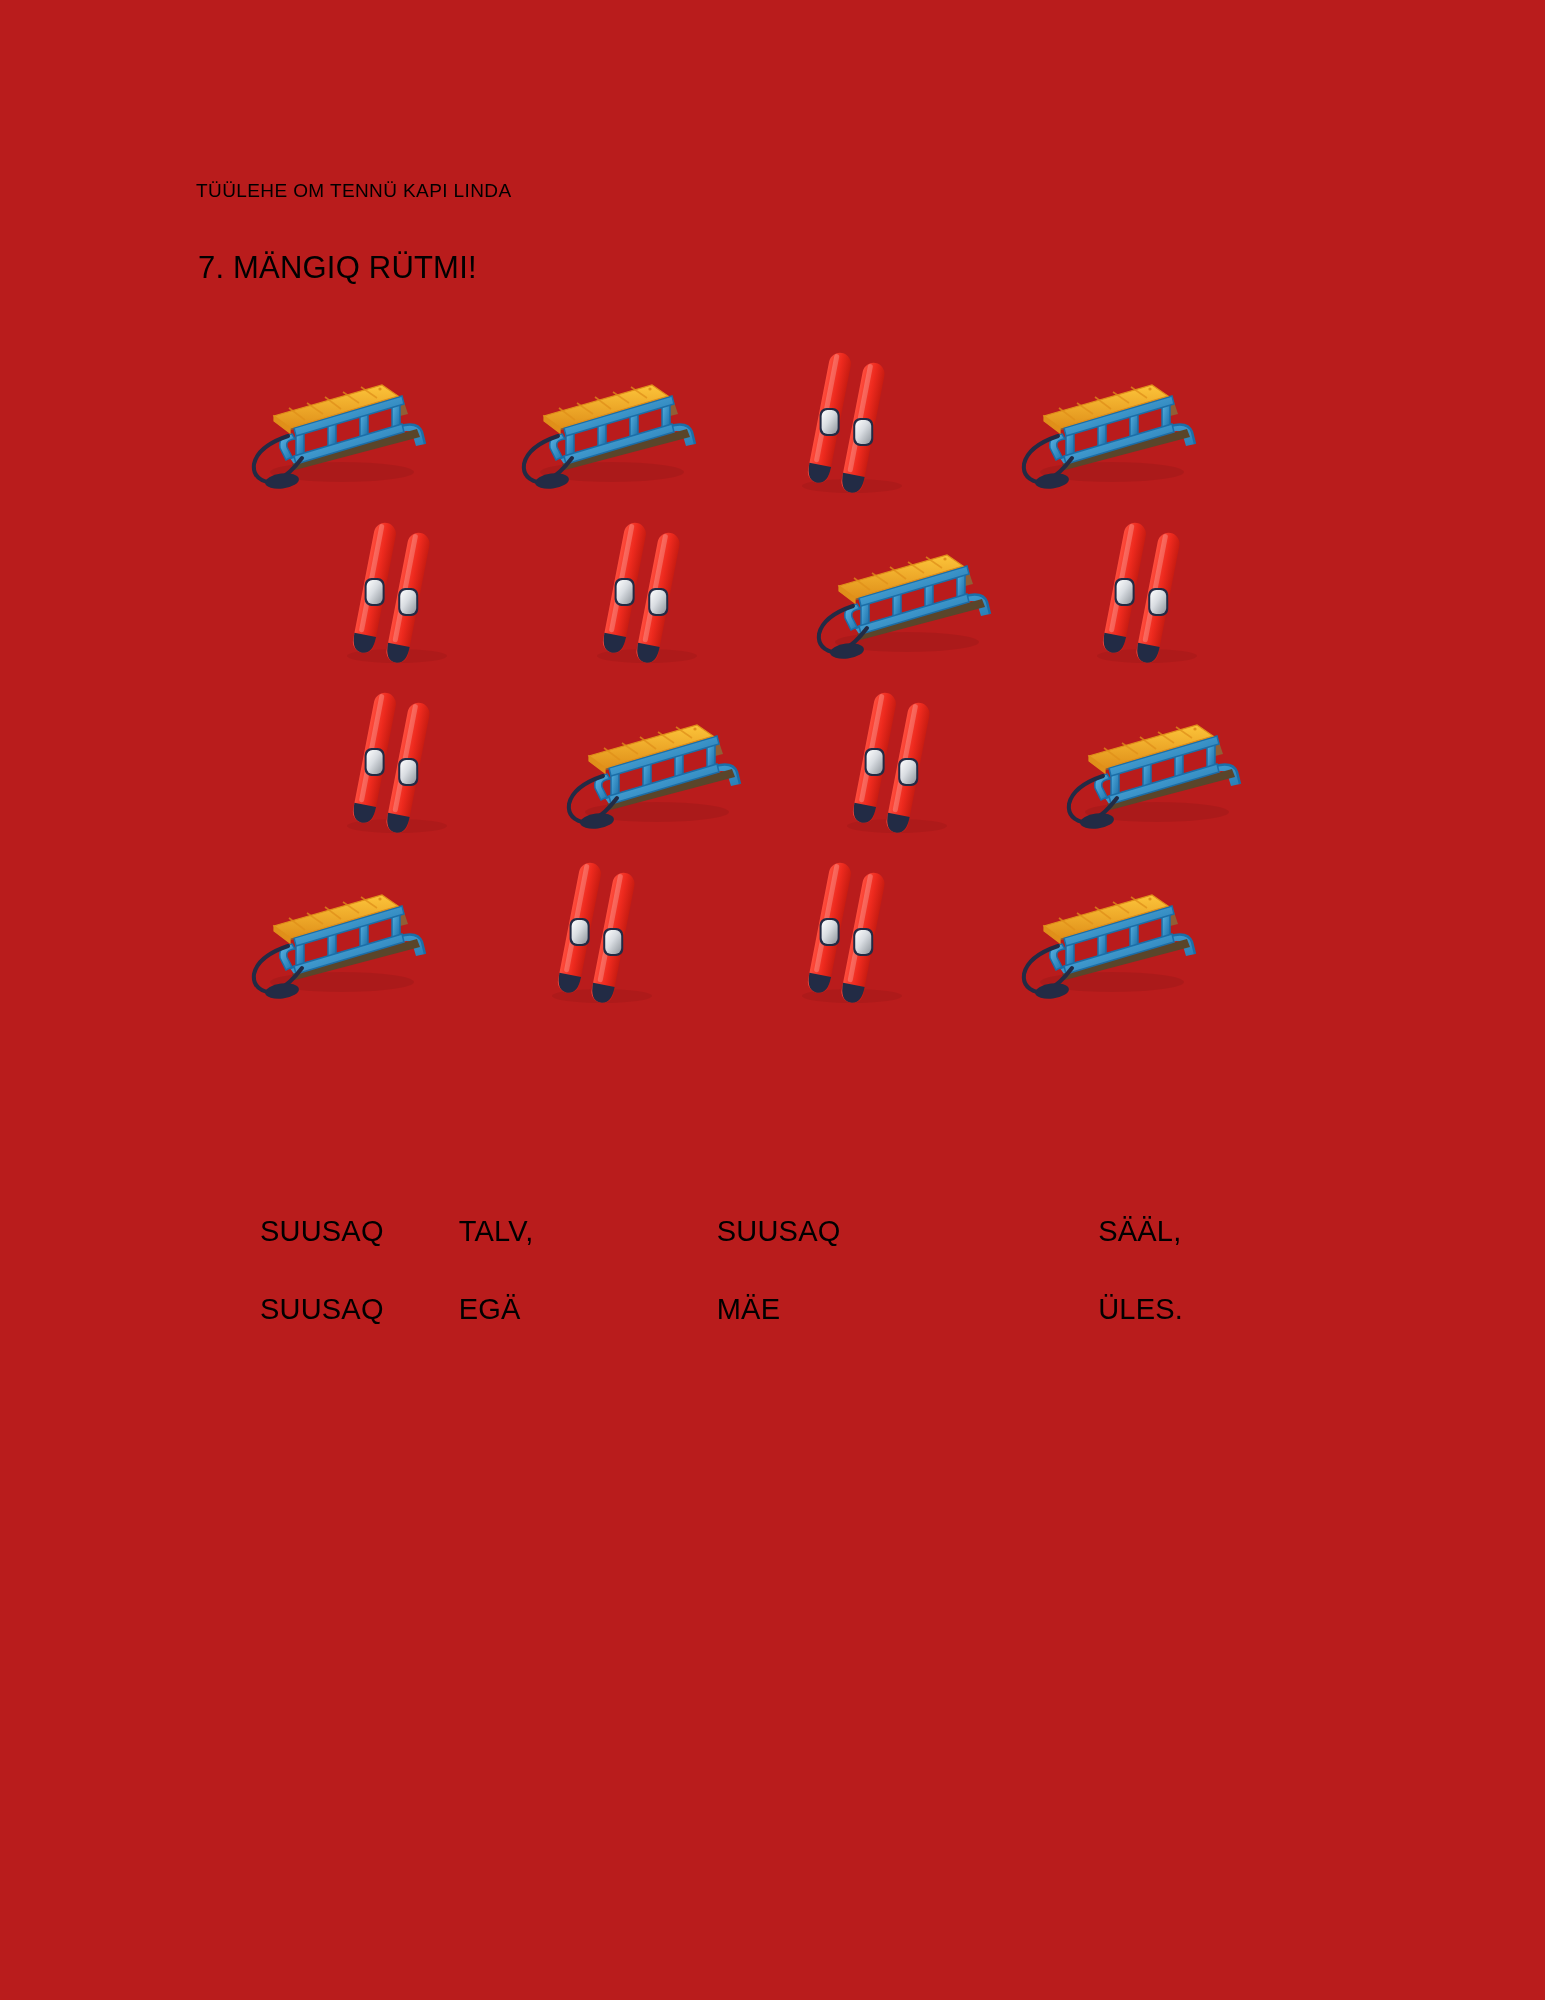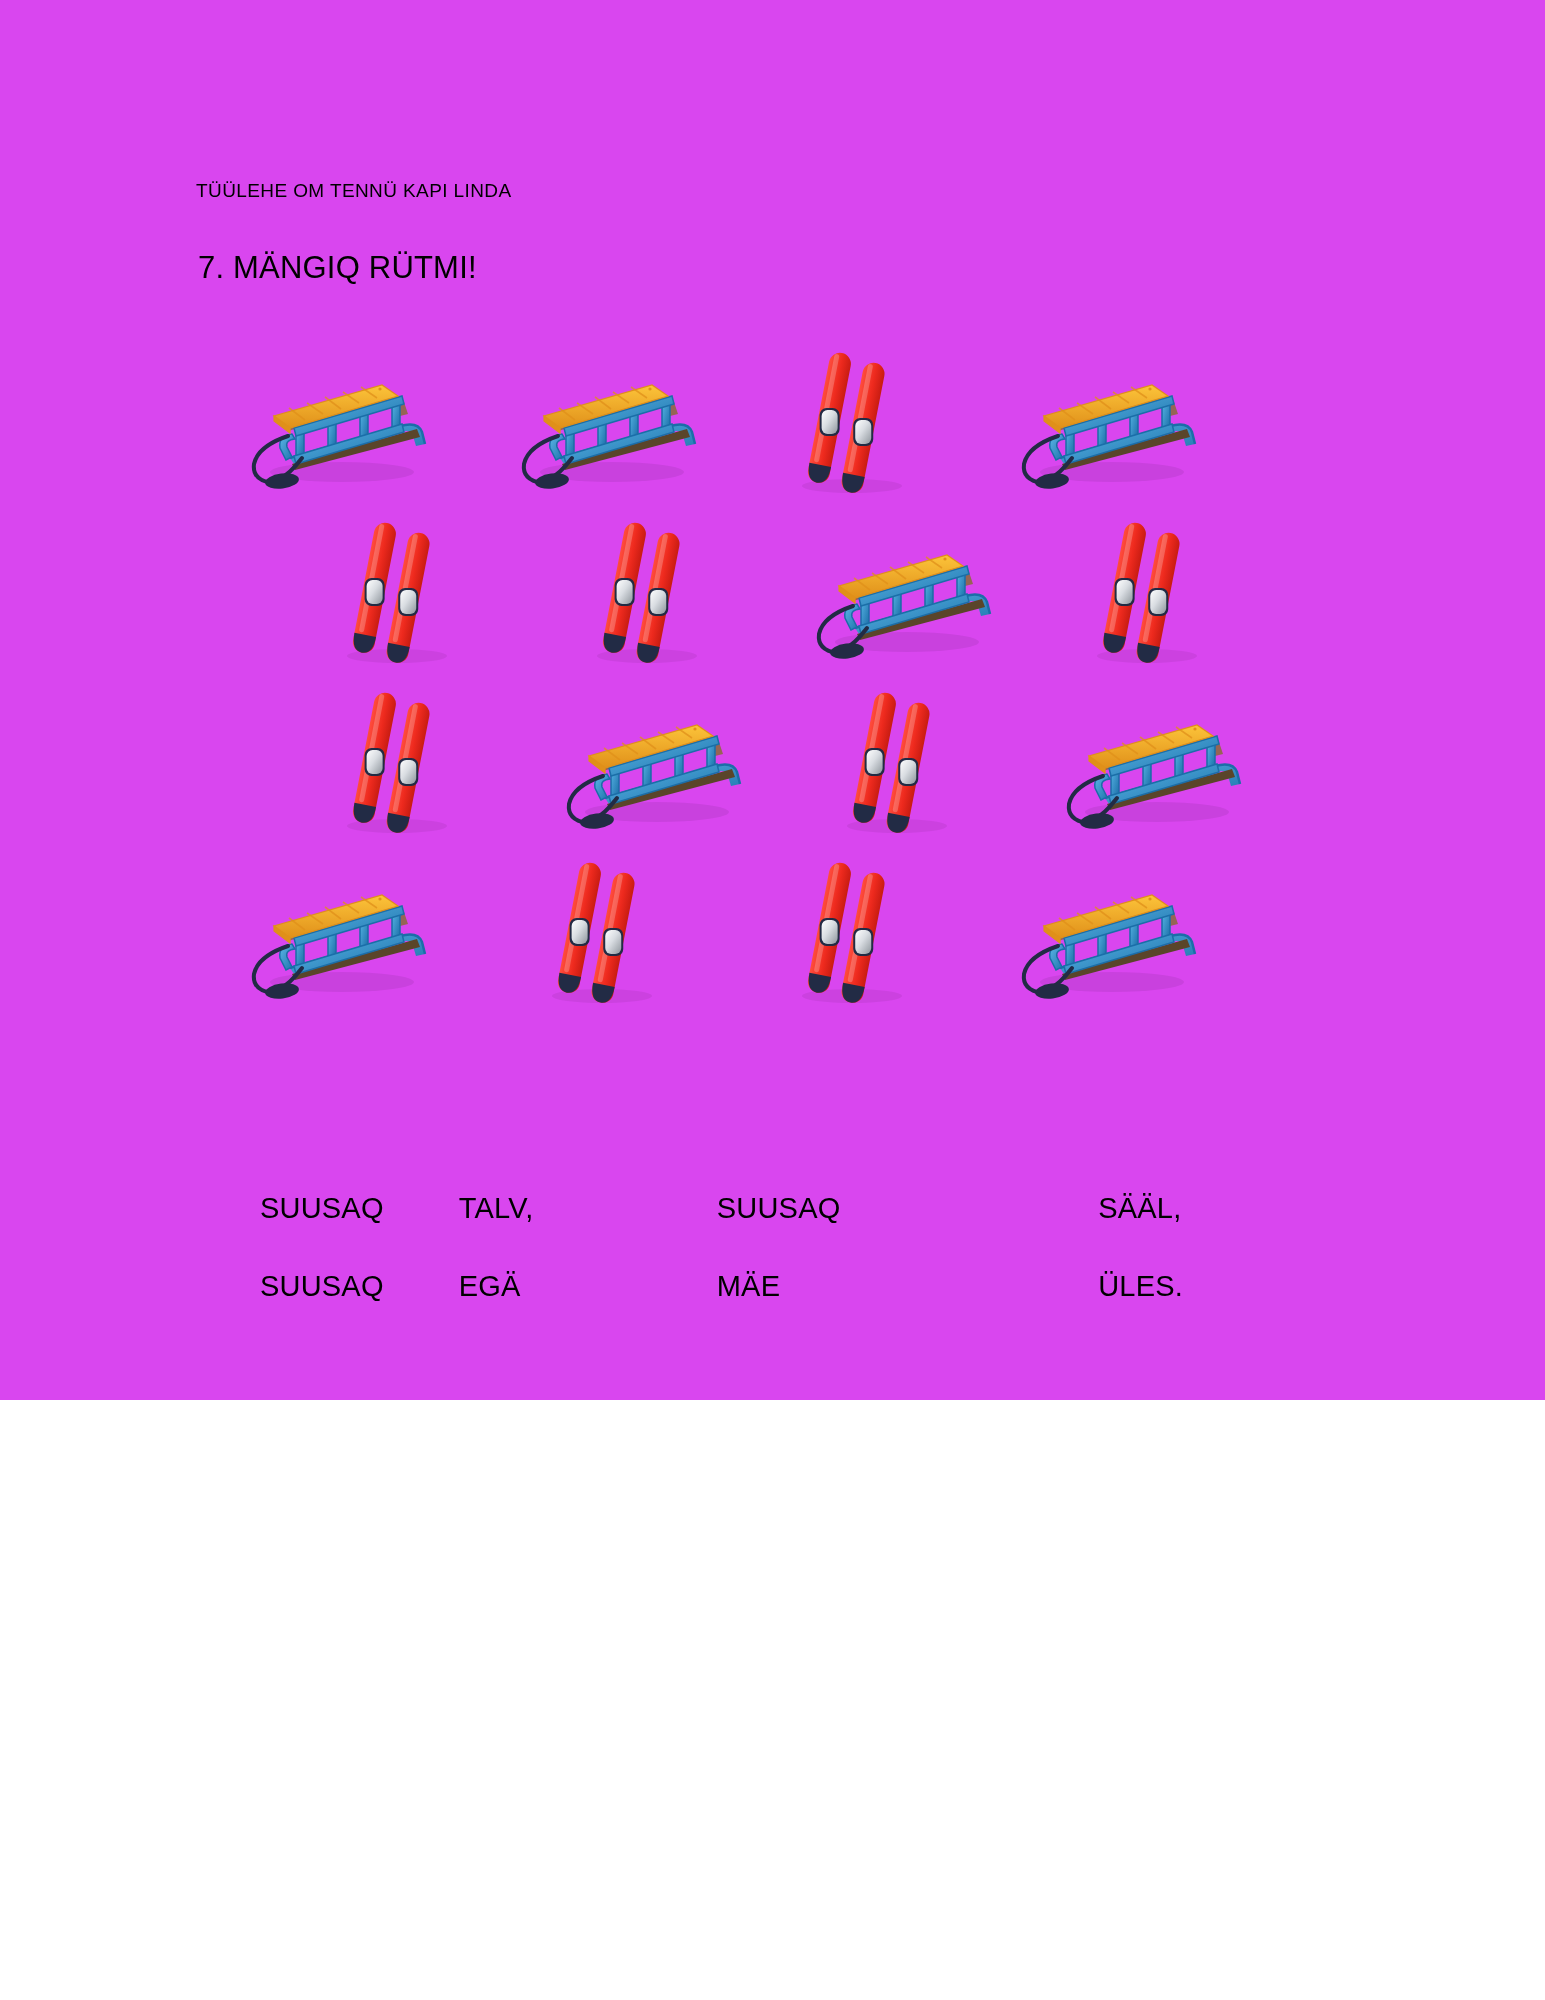--- a/index.html
+++ b/index.html
@@ -7,22 +7,22 @@
     padding: 0;
     background: #ffffff;
   }
   body {
     font-family: "Liberation Sans", sans-serif;
     color: #000000;
   }
   .page {
     position: relative;
     width: 1545px;
-    height: 1400px;
-    background: #d946ef;
+    height: 2000px;
+    background: #b91c1c;
     overflow: hidden;
     box-sizing: border-box;
   }
 
   
   .header-line {
     position: absolute;
     left: 196px;
     top: 180px;
     font-size: 19px;
@@ -72,21 +72,21 @@
   
   .verse {
     position: absolute;
     left: 198px;
     top: 1192px;
     width: 1120px;
   }
   .verse-row {
     display: flex;
     height: 78px;
-    align-items: flex-start;
+    align-items: center;
   }
   .verse-cell {
     font-size: 29px;
     letter-spacing: 0.2px;
     white-space: nowrap;
   }
   .vc0 { width: 270px; padding-left: 62px; box-sizing: border-box; }
   .vc1 { width: 270px; }
   .vc2 { width: 350px; }
   .vc3 { width: 230px; margin-left: 47px; }

